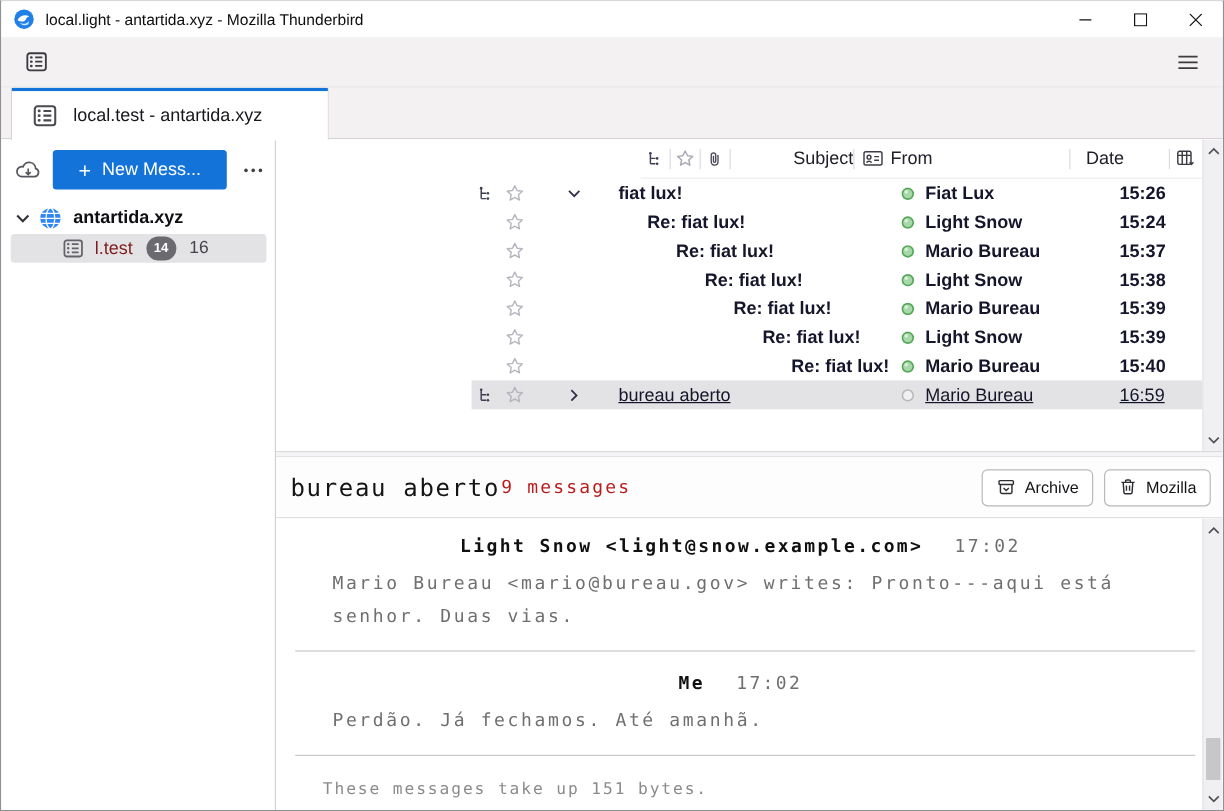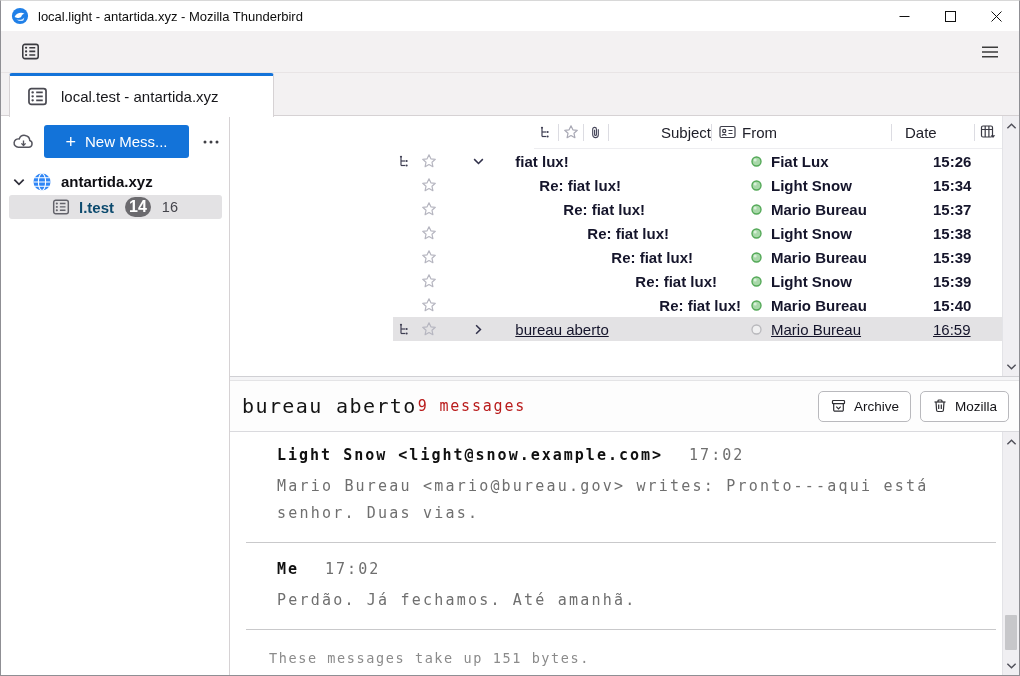--- a/index.html
+++ b/index.html
@@ -32,22 +32,22 @@
   
   .folder-pane { width:229px; flex:none; border-right:1px solid #d6d2d4; padding-top:9px; display:flex; flex-direction:column; }
   .fp-header { display:flex; align-items:center; gap:9px; padding:0 5px 0 11px; }
   .btn-new { height:33px; flex:0 0 145px; background:#1373d9; color:#fff; border:none; border-radius:3px;
              font-family:inherit; font-size:15px; display:flex; align-items:center; justify-content:center; gap:9px; }
   .plus-glyph { font-size:18px; line-height:1; font-weight:400; }
   .btn-more { width:26px; height:26px; display:flex; align-items:center; justify-content:center; border-radius:3px; }
   .account-row { display:flex; align-items:center; gap:6px; height:25px; margin-top:11px; padding-left:11px; }
   .account-name { font-weight:bold; font-size:15px; color:#0e0e13; margin-left:3px; }
   .folder-row { display:flex; align-items:center; height:24px; margin:1px 7px 0 8px; background:#e3e2e4; border-radius:3px; padding-left:43px; }
-  .folder-name { font-weight:bold; font-size:15px; color:#0c4a6e; margin-left:9px;text-align:center; }
-  .badge { margin-left:11px; background:#6b6a6e; color:#fff; font-size:16px; font-weight:bold;
+  .folder-name { font-weight:normal; font-size:15px; color:#7f1d1d; margin-left:9px;text-align:center; }
+  .badge { margin-left:11px; background:#6b6a6e; color:#fff; font-size:11px; font-weight:bold;
            min-width:25px; height:20px; padding:0 4px; border-radius:10px; display:flex; align-items:center; justify-content:center; }
   .total { margin-left:11px; font-size:14.5px; color:#44444b; }
 
   
   .content-col { flex:1; display:flex; flex-direction:column; overflow:hidden; }
 
   
   .list-pane { height:261px; flex:none; display:flex; border-bottom:1px solid #d0d0d4; overflow:hidden; }
   .list-main { flex:1; display:flex; flex-direction:column; overflow:hidden; background:#fff;align-items:flex-end; }
   .tl-header { display:flex; align-items:center; height:33px; flex:none; border-bottom:1px solid #ededf0; font-size:15px; color:#20202a; }
@@ -81,21 +81,21 @@
   .mv-title { font-family:"DejaVu Sans Mono",monospace; font-size:20px; letter-spacing:1.4px; color:#141414; }
   .mv-count { font-family:"DejaVu Sans Mono",monospace; font-size:15px; letter-spacing:1.8px; color:#b91c1c; margin-left:1px; }
   .mv-actions { margin-left:auto; display:flex; gap:9px; margin-right:10px; }
   .mv-btn { display:flex; align-items:center; gap:7px; height:31px; padding:0 11px; background:#fff;
             border:1px solid #b9b9bd; border-radius:5px; font-family:inherit; font-size:13.5px; color:#141418; }
 
   
   .msg-area { flex:1; display:flex; overflow:hidden; background:#fff; }
   .msg-scroll { flex:1; padding-top:10px; overflow:hidden; }
   .msg { padding:2px 45px 0 47px; }
-  .msg-head { display:flex; align-items:baseline; justify-content:flex-start; margin-top:2px;gap:26px; }
+  .msg-head { display:flex; align-items:baseline; justify-content:center; margin-top:2px;gap:26px; }
   .msg-sender { font-family:"DejaVu Sans Mono",monospace; font-weight:bold; font-size:15px; letter-spacing:2px; color:#101010; }
   .msg-time { font-family:"DejaVu Sans Mono",monospace; font-size:15px; letter-spacing:2px; color:#6f6f6f; }
   .msg-body { font-family:"DejaVu Sans Mono",monospace; font-size:15px; letter-spacing:2.2px; line-height:27px;
               color:#6f6f6f; margin-top:9px; max-width:676px; }
   .msg-divider { border-top:1px solid #c9c9cb; margin:15px 6px 13px 16px; }
   .msg-footer { font-family:"DejaVu Sans Mono",monospace; font-size:13.5px; letter-spacing:1.6px; color:#8b8b8b; padding:7px 0 0 39px; }
 </style>
 </head>
 <body>
 
@@ -314,21 +314,21 @@
                 </span>
                 <span class="col-from">
                   <span class="dot-box">
                     <svg width="11" height="11" viewBox="0 0 11 11">
                       <circle cx="5.5" cy="5.5" r="4.5" fill="#a8d8a9" stroke="#53a857" stroke-width="1.4"></circle>
                       <circle cx="4.2" cy="3.9" r="1.5" fill="#d9efd9"></circle>
                     </svg>
                   </span>
                   <span class="from-name">Light Snow</span>
                 </span>
-                <div class="col-date">15:34</div>
+                <div class="col-date">15:24</div>
               </div>
               <div class="tl-row unread">
                 <span class="c24"></span>
                 <span class="c24">
                   <svg width="16" height="16" viewBox="0 0 16 16">
                     <path d="M8 1.8l1.9 4 4.4.5-3.3 3 .9 4.4L8 11.5l-3.9 2.2.9-4.4-3.3-3 4.4-.5z" fill="none" stroke="#b6b6c0" stroke-width="1.2" stroke-linejoin="round"></path>
                   </svg>
                 </span>
                 <span class="c24"></span>
                 <span class="col-subject">

